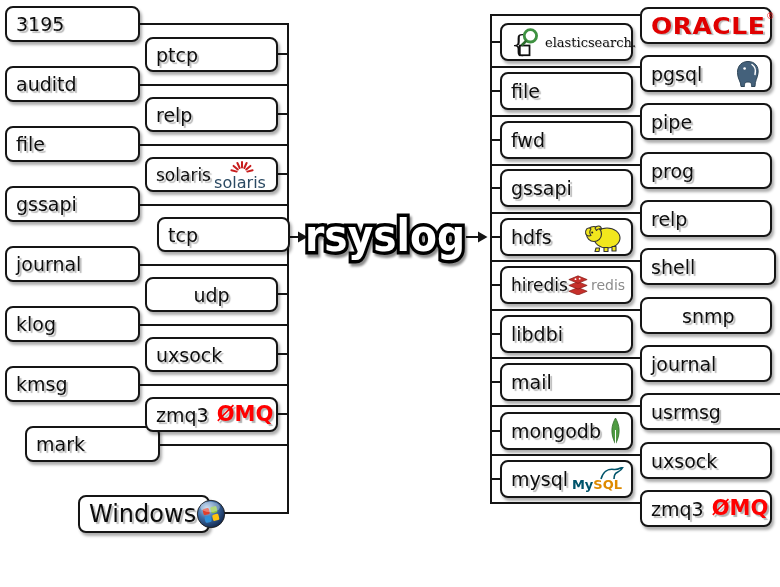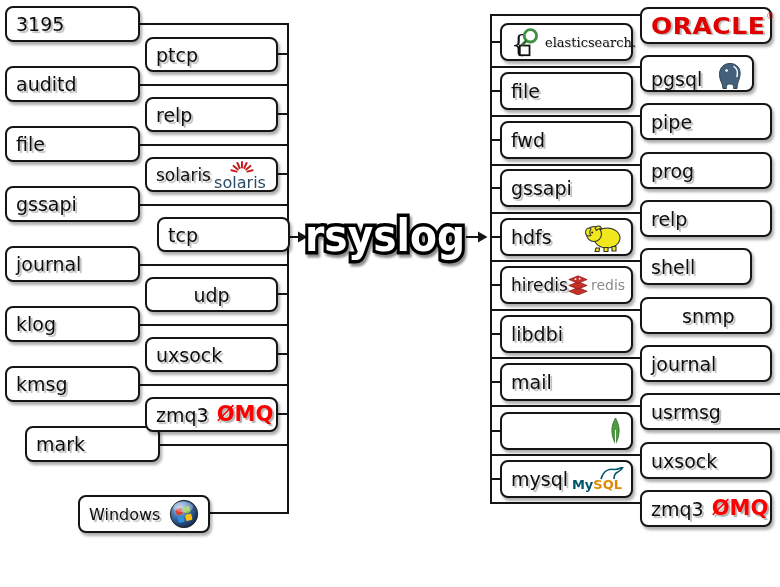--- a/index.html
+++ b/index.html
@@ -106,21 +106,21 @@
       </div>
       <div class="box" style="left: 5px; top: 306px; width: 135px; height: 36px;">
         <span class="lbl">klog</span>
       </div>
       <div class="box" style="left: 5px; top: 366px; width: 135px; height: 36px;">
         <span class="lbl">kmsg</span>
       </div>
       <div class="box" style="left: 5px; top: 426px; width: 135px; height: 36px; margin-left: 20px;">
         <span class="lbl">mark</span>
       </div>
-      <div class="box" style="left: 78px; top: 495px; width: 132px; height: 38px; font-size: 16px;">
+      <div class="box" style="left: 78px; top: 495px; width: 132px; height: 38px; font-size: 24px;">
         <span class="lbl">Windows</span>
         <span class="ic" style="margin-left:auto">
         <svg width="30" height="30" viewBox="0 0 32 32">
           <defs>
               <radialGradient id="worb" cx="35%" cy="30%" r="80%">
             <stop offset="0%" stop-color="#b8d4ee"></stop>
                 <stop offset="45%" stop-color="#3f6ea8"></stop>
             <stop offset="100%" stop-color="#0b1c3e"></stop>
               </radialGradient>
             </defs>
@@ -223,20 +223,21 @@
         <span class="rw" style="color:#8c8c8c">redis</span>
         </span>
       </div>
       <div class="box" style="left: 500px; top: 315px; width: 133px; height: 38px;">
         <span class="lbl">libdbi</span>
       </div>
       <div class="box" style="left: 500px; top: 363px; width: 133px; height: 38px;">
         <span class="lbl">mail</span>
       </div>
       <div class="box" style="left: 500px; top: 412px; width: 133px; height: 38px;">
+        <span class="lbl">mongodb</span>
         <span class="ic" style="margin-left:auto">
         <svg width="13" height="27" viewBox="0 0 13 27">
           <path d="M6.5 0 C10.5 7 12 15 6.8 25.5 L6.2 25.5 C1 15 2.5 7 6.5 0 Z" fill="#4f9b42" stroke="#2e6b28" stroke-width="0.8"></path>
           <line x1="6.5" y1="12" x2="6.5" y2="27" stroke="#fff" stroke-width="1"></line>
         </svg>
         </span>
       </div>
       <div class="box" style="left: 500px; top: 460px; width: 133px; height: 38px;">
         <span class="lbl">mysql</span>
         <span class="mysqlwrap ic">
@@ -244,42 +245,42 @@
           <path d="M1 12 C3 5 8 1.5 14 2.5 C17 3 19.5 1.5 23 0 C21.5 3.5 19 4.5 17 5.5 C15 6.5 14 9 14 12" fill="none" stroke="#00546b" stroke-width="1.6"></path>
         </svg>
         <b style="color:#00546b">My</b>
           <b style="color:#de8a00">SQL</b>
         </span>
       </div>
       <div class="box" style="left: 640px; top: 7px; width: 132px; height: 37px; justify-content: space-between;">
         <span class="lbl oracle" style="color: rgb(224, 0, 0);">ORACLE</span>
         <span class="regmark" style="color: rgb(224, 0, 0);">®</span>
       </div>
-      <div class="box" style="left: 640px; top: 55px; width: 114px; height: 37px; align-items: flex-end;">
+      <div class="box" style="left: 640px; top: 55px; width: 132px; height: 37px;">
         <span class="lbl">pgsql</span>
         <span class="ic" style="margin-left:auto">
         <svg width="26" height="28" viewBox="0 0 26 28">
           <path d="M13 1.5 C20 1.5 24 6.5 23 13.5 C22.3 18.5 20 20.5 20 26.5 L16.5 26.5
                    C16.5 23.5 16.5 22 13 22 C9.5 22 9.5 23.5 9.5 26.5 L6 26.5
                    C6 21.5 2.5 19 2.5 12.5 C2.5 5.5 7 1.5 13 1.5 Z" fill="#44617b" stroke="#2d4456" stroke-width="1"></path>
           <circle cx="9.6" cy="8.5" r="1.3" fill="#fff"></circle>
           <path d="M17 4.5 C20 6.5 21 10.5 20 14.5" fill="none" stroke="#fff" stroke-width="1.5" stroke-linecap="round"></path>
         </svg>
         </span>
       </div>
       <div class="box" style="left: 640px; top: 103px; width: 132px; height: 37px;">
         <span class="lbl">pipe</span>
       </div>
       <div class="box" style="left: 640px; top: 152px; width: 132px; height: 37px;">
         <span class="lbl">prog</span>
       </div>
       <div class="box" style="left: 640px; top: 200px; width: 132px; height: 37px;">
         <span class="lbl">relp</span>
       </div>
-      <div class="box" style="left: 640px; top: 248px; width: 112px; height: 37px;">
+      <div class="box" style="left: 640px; top: 248px; width: 136px; height: 37px;">
         <span class="lbl">shell</span>
       </div>
       <div class="box" style="left: 640px; top: 297px; width: 132px; height: 37px; padding-left: 40px;">
         <span class="lbl">snmp</span>
       </div>
       <div class="box" style="left: 640px; top: 345px; width: 132px; height: 37px;">
         <span class="lbl">journal</span>
       </div>
       <div class="box" style="left: 640px; top: 393px; width: 156px; height: 37px;">
         <span class="lbl">usrmsg</span>

